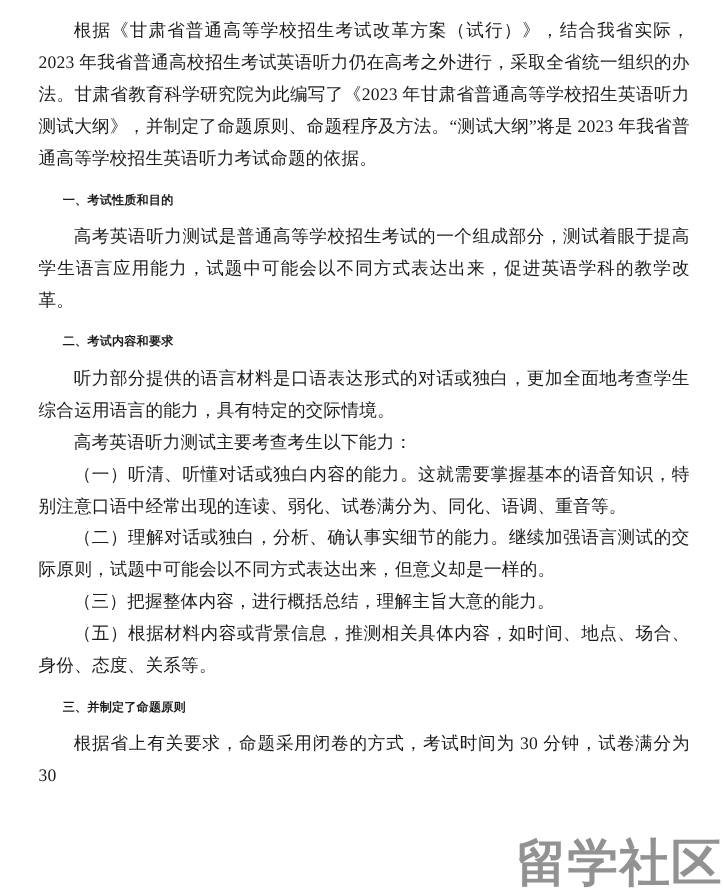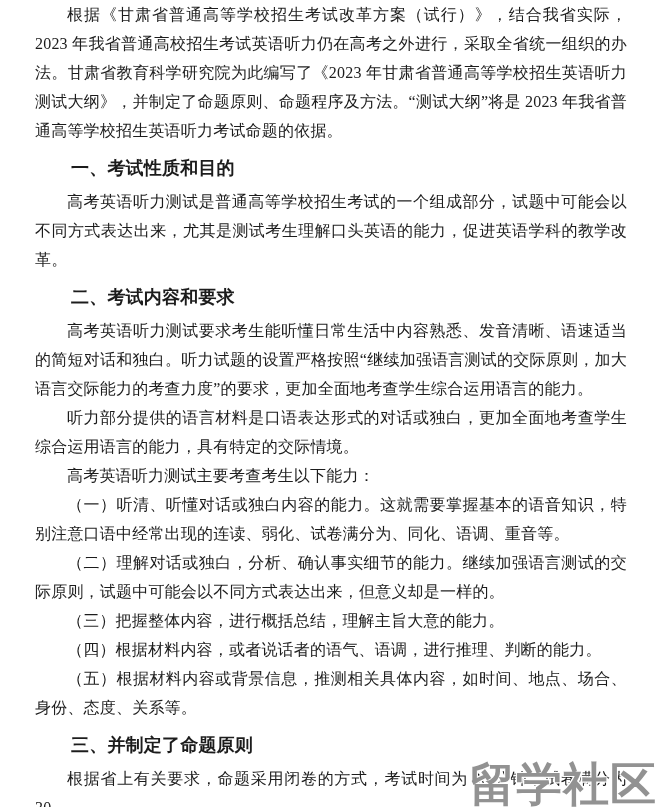--- a/index.html
+++ b/index.html
@@ -7,36 +7,36 @@
     padding: 0;
     background: #ffffff;
   }
   .page {
     position: relative;
     width: 657px;
     height: 807px;
     background: #ffffff;
     overflow: hidden;
     box-sizing: border-box;
-    padding: 0 30px 0 35px;
+    padding: 14px 30px 0 35px;
     font-family: "Liberation Serif", "DejaVu Serif", serif;
     color: #1c1c1c;
   }
   .doc p {
     margin: 0;
     font-size: 16px;
     line-height: 29px;
     text-align: justify;
     text-indent: 2em;
     letter-spacing: 0.2px;
   }
   .doc p.heading {
     font-family: "Liberation Sans", "DejaVu Sans", sans-serif;
     font-weight: bold;
-    font-size: 18px;
+    font-size: 11px;
     margin: 9px 0 4px 0;
     text-align: left;
   }
   .watermark {
     position: absolute;
     right: 0px;
     bottom: 0px;
     text-align: center;
     pointer-events: none;
     line-height: 1;
@@ -66,29 +66,27 @@
     margin-top: -6px;
   }
 </style>
 </head>
 <body>
 
 <div class="page">
   <div class="doc">
     <p class="body">根据《甘肃省普通高等学校招生考试改革方案（试行）》，结合我省实际，2023 年我省普通高校招生考试英语听力仍在高考之外进行，采取全省统一组织的办法。甘肃省教育科学研究院为此编写了《2023 年甘肃省普通高等学校招生英语听力测试大纲》，并制定了命题原则、命题程序及方法。“测试大纲”将是 2023 年我省普通高等学校招生英语听力考试命题的依据。</p>
     <p class="heading">一、考试性质和目的</p>
-    <p class="body">高考英语听力测试是普通高等学校招生考试的一个组成部分，试题中可能会以不同方式表达出来，尤其是测试考生理解口头英语的能力，促进英语学科的教学改革。</p>
+    <p class="body">高考英语听力测试是普通高等学校招生考试的一个组成部分，测试着眼于提高学生语言应用能力，试题中可能会以不同方式表达出来，促进英语学科的教学改革。</p>
     <p class="heading">二、考试内容和要求</p>
-    <p class="body">高考英语听力测试要求考生能听懂日常生活中内容熟悉、发音清晰、语速适当的简短对话和独白。听力试题的设置严格按照“继续加强语言测试的交际原则，加大语言交际能力的考查力度”的要求，更加全面地考查学生综合运用语言的能力。</p>
     <p class="body">听力部分提供的语言材料是口语表达形式的对话或独白，更加全面地考查学生综合运用语言的能力，具有特定的交际情境。</p>
     <p class="body">高考英语听力测试主要考查考生以下能力：</p>
     <p class="body">（一）听清、听懂对话或独白内容的能力。这就需要掌握基本的语音知识，特别注意口语中经常出现的连读、弱化、试卷满分为、同化、语调、重音等。</p>
     <p class="body">（二）理解对话或独白，分析、确认事实细节的能力。继续加强语言测试的交际原则，试题中可能会以不同方式表达出来，但意义却是一样的。</p>
     <p class="body">（三）把握整体内容，进行概括总结，理解主旨大意的能力。</p>
-    <p class="body">（四）根据材料内容，或者说话者的语气、语调，进行推理、判断的能力。</p>
     <p class="body">（五）根据材料内容或背景信息，推测相关具体内容，如时间、地点、场合、身份、态度、关系等。</p>
     <p class="heading">三、并制定了命题原则</p>
     <p class="body">根据省上有关要求，命题采用闭卷的方式，考试时间为 30 分钟，试卷满分为 30</p>
   </div>
 
   <div class="watermark">
     <div class="watermark-title">留学社区</div>
   </div>
 </div>
 

